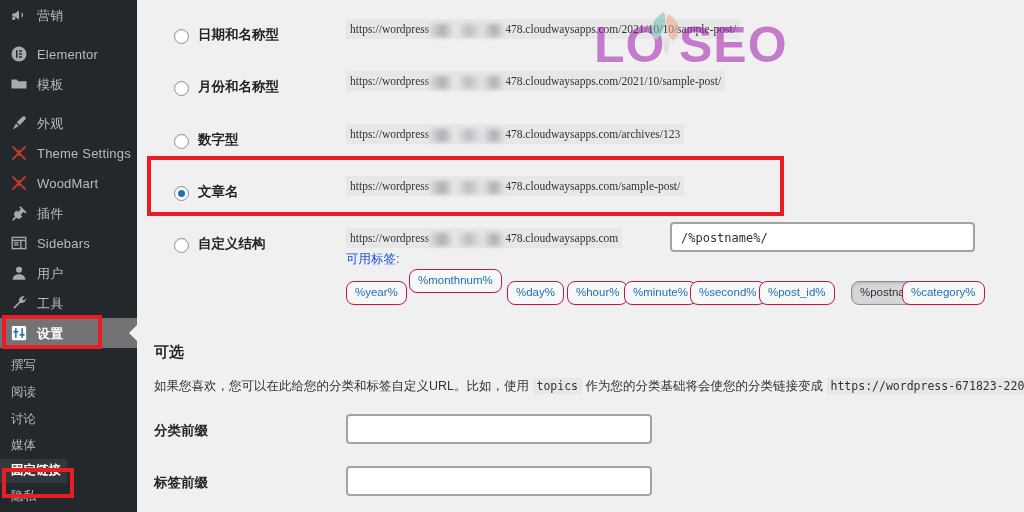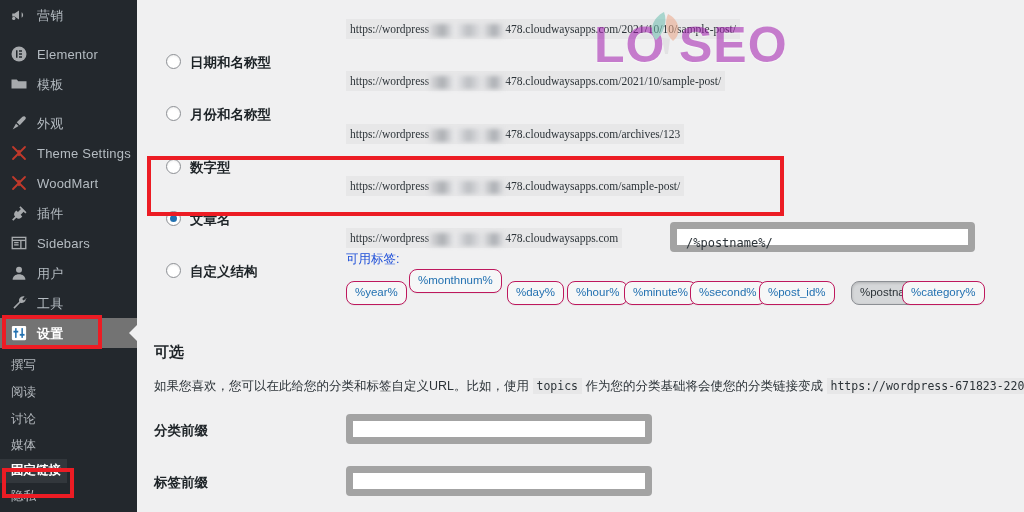--- a/index.html
+++ b/index.html
@@ -86,25 +86,24 @@
     flex: 1 1 auto;
     position: relative;
     background: #f0f0f1;
     height: 512px;
     overflow: hidden;
     padding-left: 23px;
   }
 
   .opt-row {
     position: absolute;
-    left: 29px;
+    left: 37px;
     height: 26px;
     display: flex;
-    align-items: flex-start;
-    margin-top: 36px;
+    align-items: flex-end;
   }
   .radio {
     width: 15px; height: 15px;
     border: 1px solid #8c8f94;
     border-radius: 50%;
     background: #fff;
     flex: 0 0 15px;
     position: relative;
     box-shadow: inset 0 1px 2px rgba(0,0,0,.08);
   }
@@ -199,21 +198,21 @@
 
   .field-label {
     position: absolute;
     font-size: 13.5px;
     font-weight: 700;
     color: #1d2327;
   }
   .text-input {
     position: absolute;
     background: #fff;
-    border: 7px solid #a3a3a3;
+    border: 2px solid #a3a3a3;
     border-radius: 4px;
     height: 30px;
     font-family: "DejaVu Sans Mono", "Liberation Mono", monospace;
     font-size: 12px;
     color: #2c3338;
     padding: 0 9px;
     line-height: 28px;
     box-shadow: 0 0 0 transparent;
   }
 

